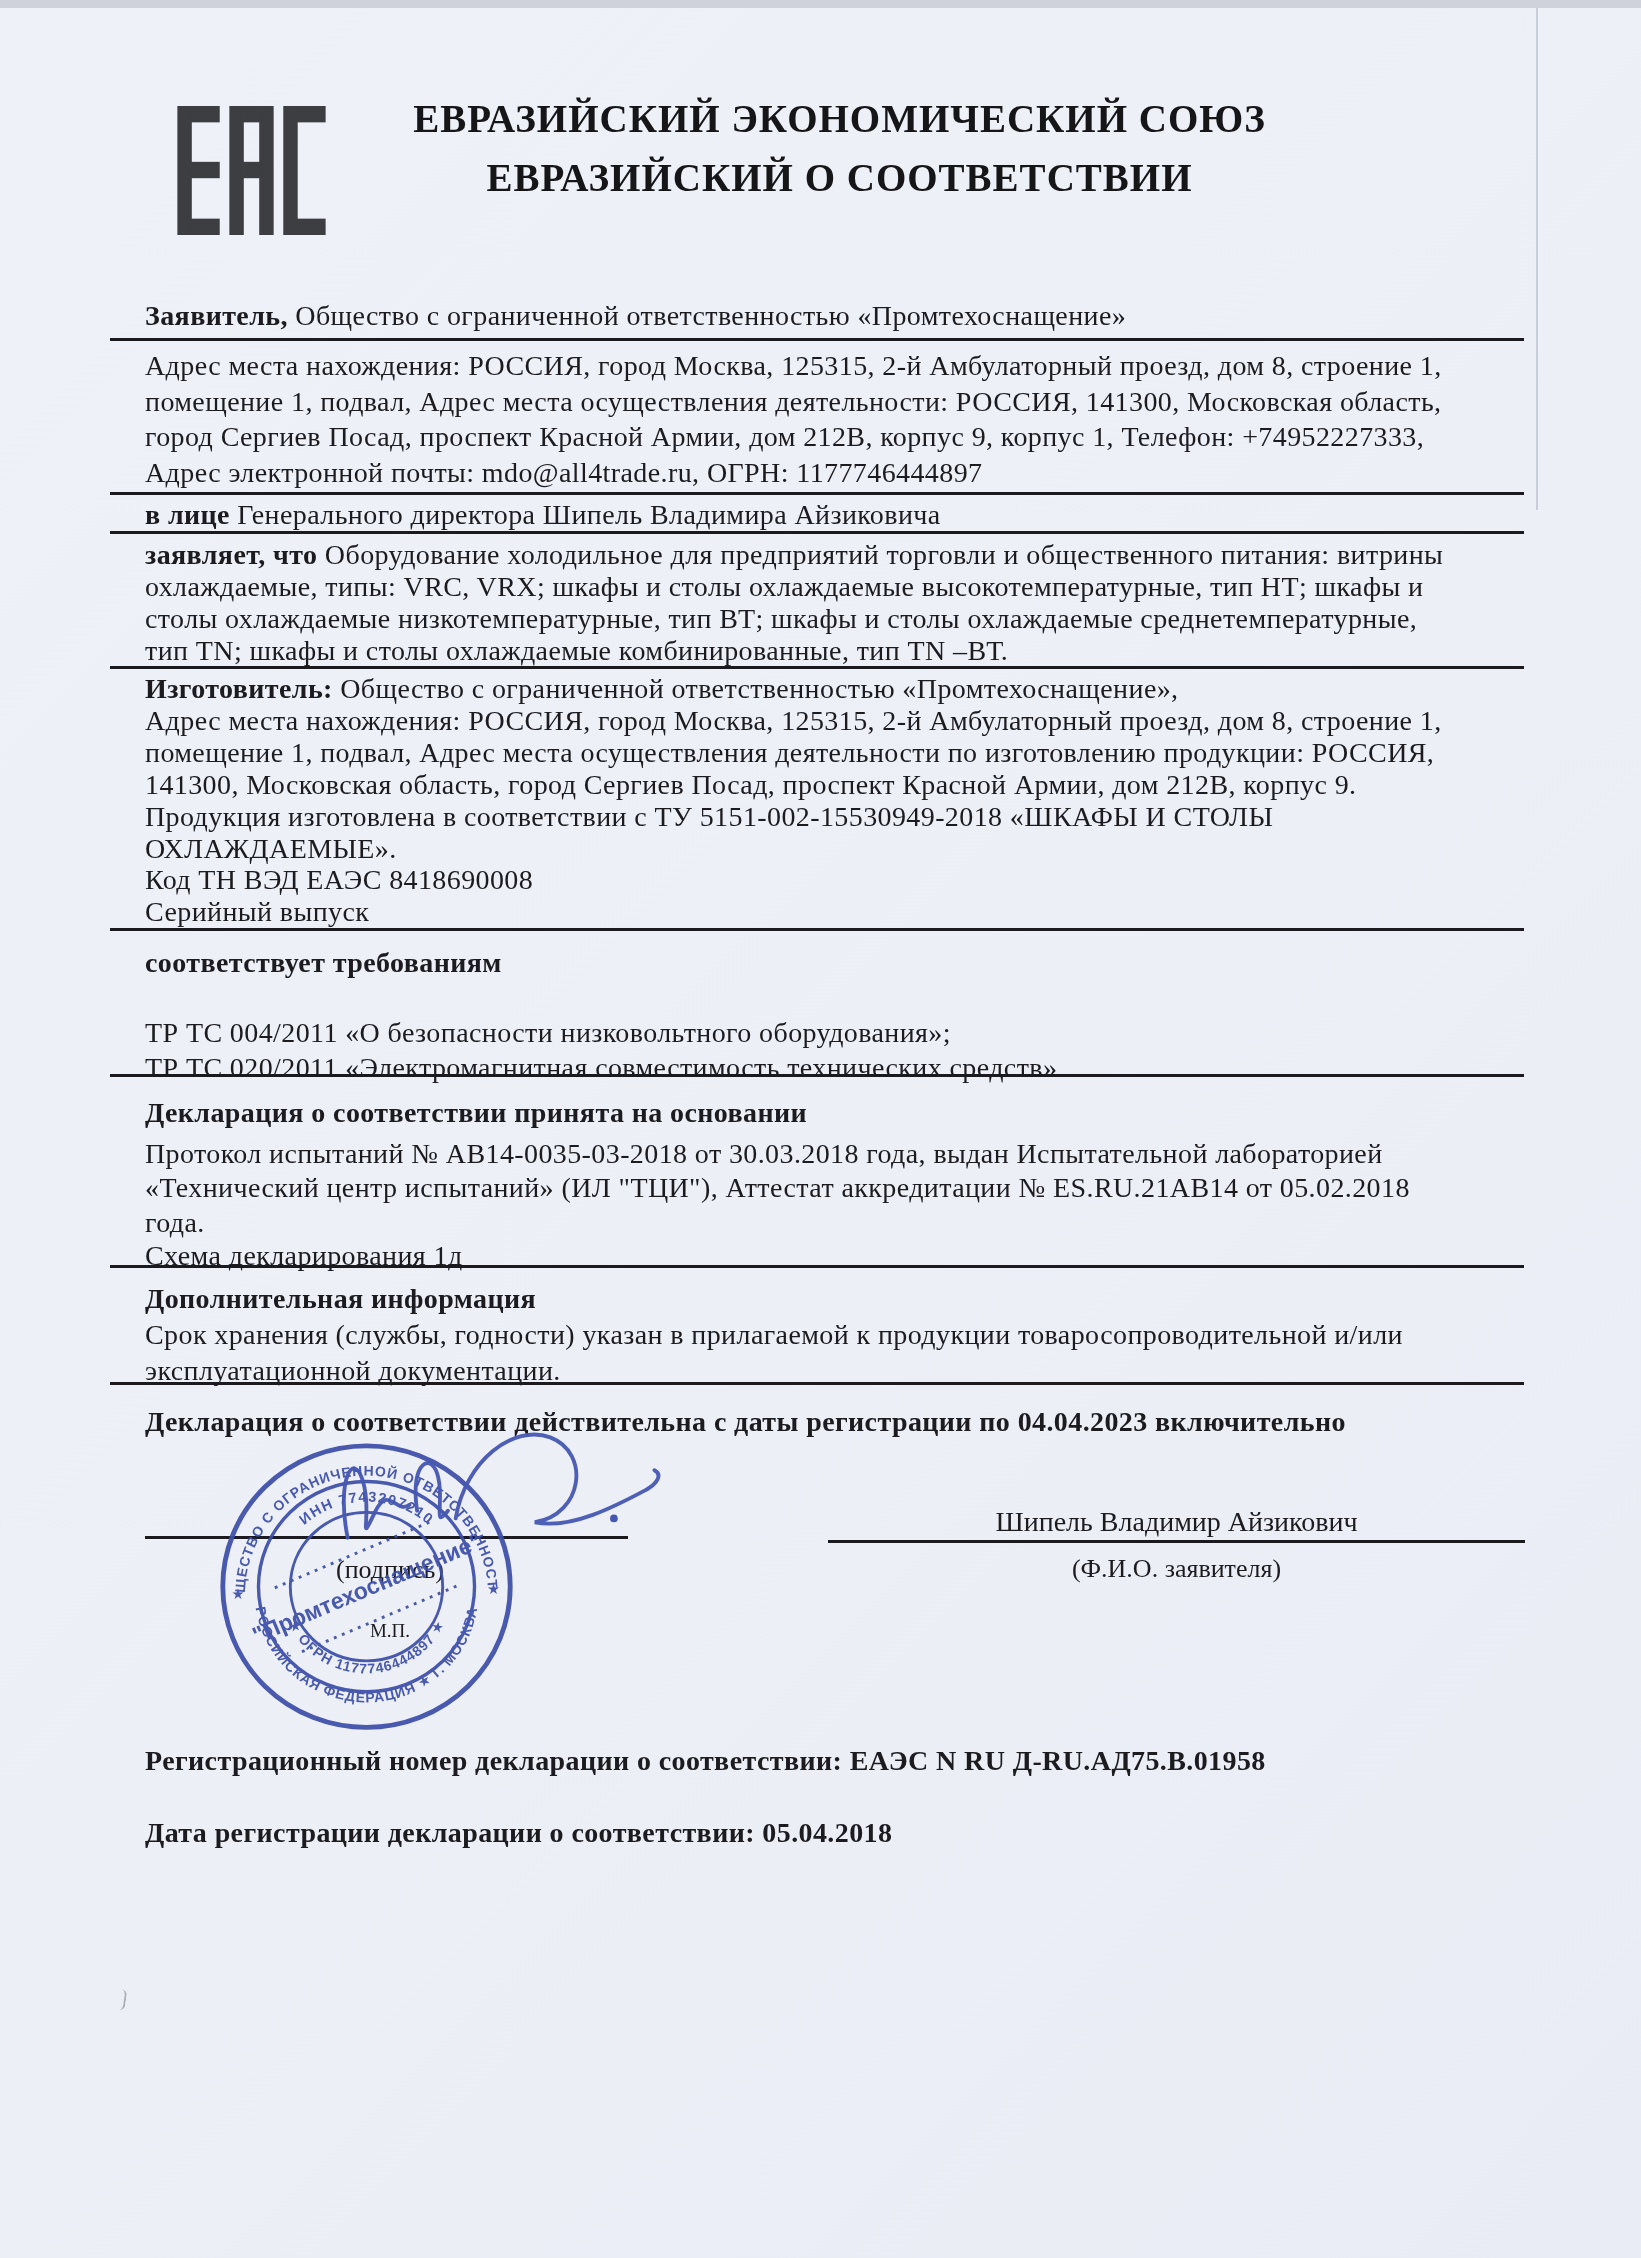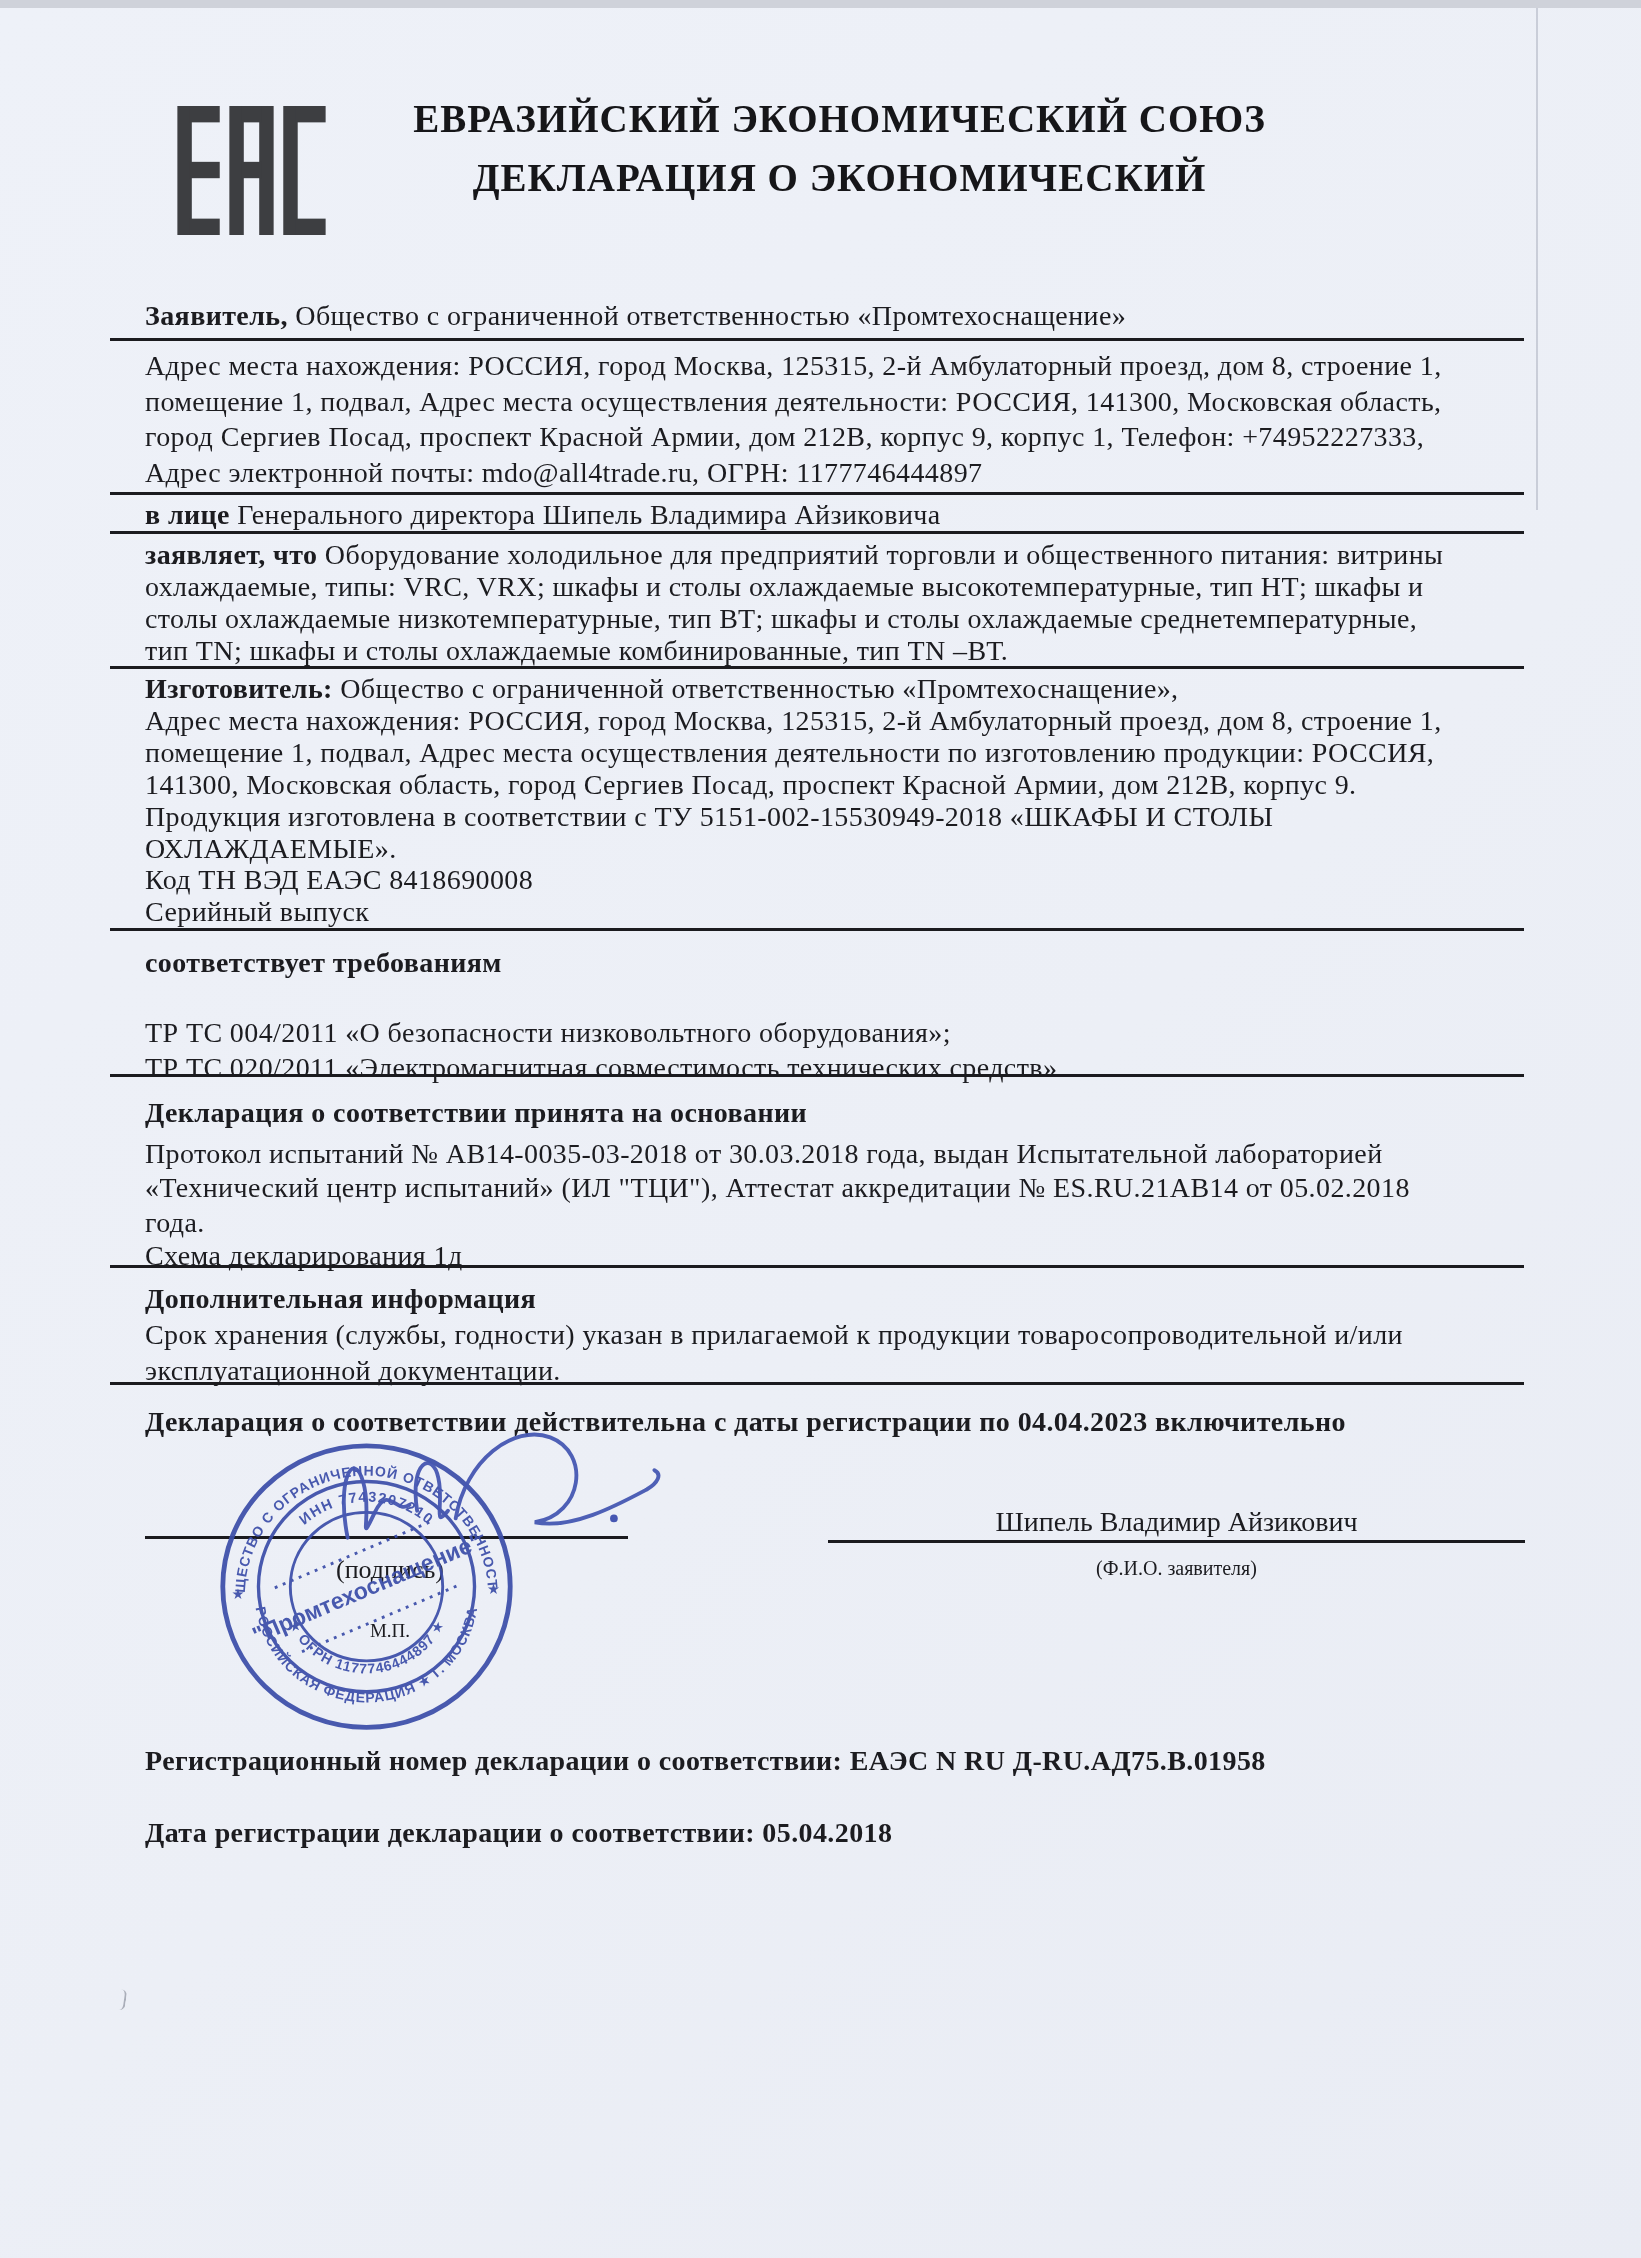--- a/index.html
+++ b/index.html
@@ -44,21 +44,21 @@
       <rect x="67" y="0" width="20" height="17"></rect>
         <rect x="67" y="58" width="20" height="17"></rect>
       <rect x="110" y="0" width="15" height="134"></rect>
         <rect x="123" y="0" width="31" height="17"></rect>
       <rect x="123" y="117" width="31" height="17"></rect>
     </g>
   </svg>
 
   <div class="title">
     <div>ЕВРАЗИЙСКИЙ ЭКОНОМИЧЕСКИЙ СОЮЗ</div>
-    <div>ДЕКЛАРАЦИЯ О ЭКОНОМИЧЕСКИЙ</div>
+    <div>ЕВРАЗИЙСКИЙ О СООТВЕТСТВИИ</div>
   </div>
 
   <div class="t" style="top:290px"><span class="b">Заявитель,</span><span> Общество с ограниченной ответственностью «Промтехоснащение»</span></div>
   <div class="rule" style="top:330px"></div>
   <div class="t" style="top:340px">Адрес места нахождения: РОССИЯ, город Москва, 125315, 2-й Амбулаторный проезд, дом 8, строение 1,</div>
   <div class="t" style="top:376px">помещение 1, подвал, Адрес места осуществления деятельности: РОССИЯ, 141300, Московская область,</div>
   <div class="t" style="top:411px">город Сергиев Посад, проспект Красной Армии, дом 212В, корпус 9, корпус 1, Телефон: +74952227333,</div>
   <div class="t" style="top:447px">Адрес электронной почты: mdo@all4trade.ru, ОГРН: 1177746444897</div>
   <div class="rule" style="top:484px"></div>
 
@@ -96,21 +96,21 @@
   <div class="t b" style="top:1273px">Дополнительная информация</div>
   <div class="t" style="top:1309px">Срок хранения (службы, годности) указан в прилагаемой к продукции товаросопроводительной и/или</div>
   <div class="t" style="top:1345px">эксплуатационной документации.</div>
   <div class="rule" style="top:1374px"></div>
 
   <div class="t b" style="top:1396px">Декларация о соответствии действительна с даты регистрации по 04.04.2023 включительно</div>
 
   <div class="sigline" style="top:1528px;left:145px;width:483px"></div>
   <div class="sigline" style="top:1532px;left:828px;width:697px"></div>
   <div class="capR" style="top:1497px">Шипель Владимир Айзикович</div>
-  <div class="capR" style="top:1544px;font-size:20px">(Ф.И.О. заявителя)</div>
+  <div class="capR" style="top:1544px;font-size:26px">(Ф.И.О. заявителя)</div>
   <div class="capL" style="top:1546px">(подпись)</div>
   <div class="capL" style="top:1607px;font-size:19px">М.П.</div>
 
   <svg class="stamp" width="309" height="299" viewBox="0 0 320 310">
     <g fill="none" stroke="#3c4ea9">
       <ellipse cx="160" cy="152" rx="149" ry="146" stroke-width="5"></ellipse>
       <ellipse cx="160" cy="152" rx="112" ry="109" stroke-width="3.5"></ellipse>
       <ellipse cx="160" cy="152" rx="79" ry="77" stroke-width="3"></ellipse>
     </g>
     <defs>

